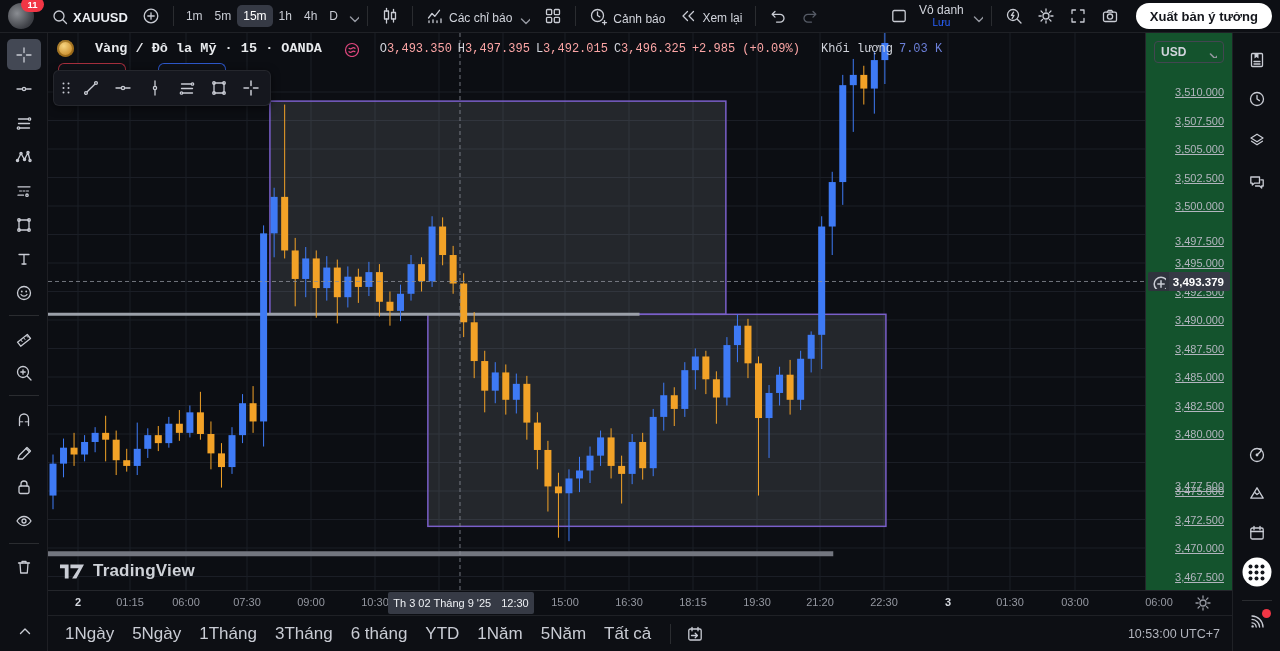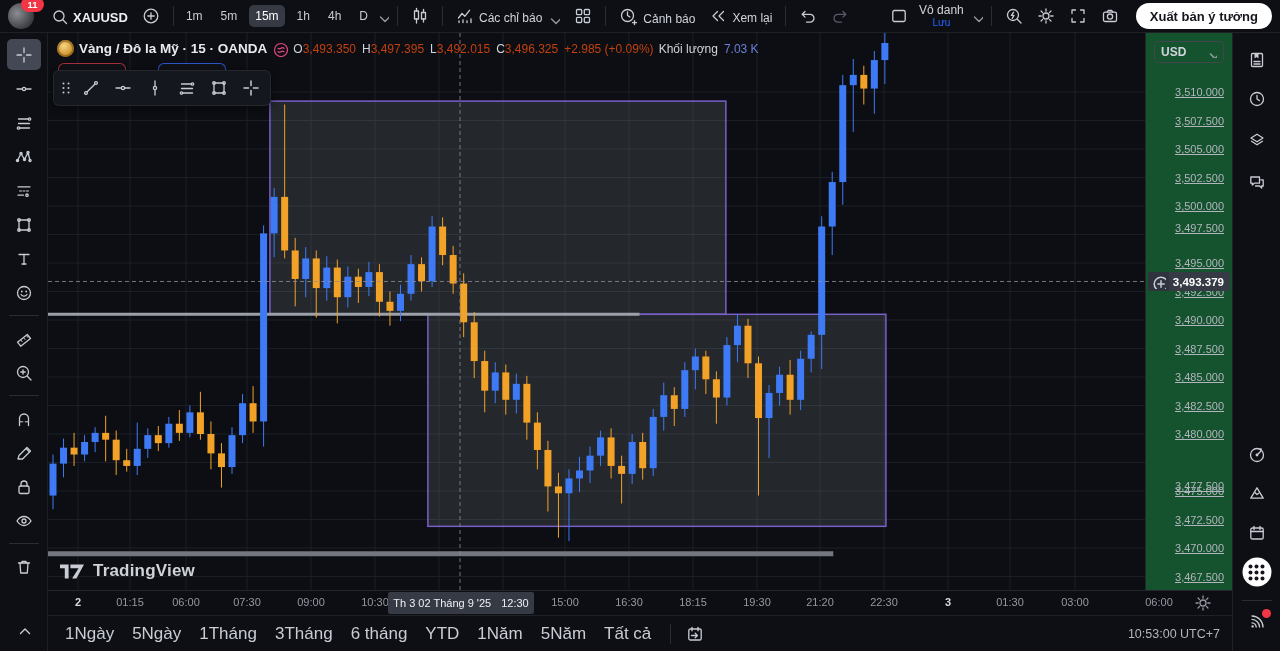--- a/index.html
+++ b/index.html
@@ -28,27 +28,27 @@
   
   #left-rail{position:absolute;left:0;top:33px;width:48px;height:618px;background:#0d0f14;border-right:1px solid rgba(255,255,255,.07);
     display:flex;flex-direction:column;align-items:center;padding-top:6px;box-sizing:border-box;z-index:30;}
   .ltool{width:34px;height:31px;display:flex;align-items:center;justify-content:center;border-radius:5px;color:#c0c4cc;cursor:pointer;margin-bottom:3px;flex:none;}
   .ltool.sel{background:#434854;color:#e8eaef;}
   .lrail-div{width:30px;height:1px;background:rgba(255,255,255,.12);margin:4px 0 7px 0;flex:none;}
   #rail-expander{margin-top:auto;margin-bottom:6px;}
   
   #chart-wrap{position:absolute;left:48px;top:33px;width:1097px;height:557px;background:#0c0e13;overflow:hidden;}
   #chart-svg{position:absolute;left:0;top:0;}
-  #legend{position:absolute;left:9px;top:7px;display:flex;align-items:center;gap:5px;z-index:10;white-space:nowrap;}
+  #legend{position:absolute;left:9px;top:7px;display:flex;align-items:center;gap:21px;z-index:10;white-space:nowrap;font-family:Liberation Mono, monospace;}
   #symbol-logo{width:17px;height:17px;border-radius:50%;background:radial-gradient(circle at 40% 35%,#f7d682,#cd9030 65%,#9a6a1e);
     box-shadow:inset 0 0 0 2px rgba(120,80,10,.55);flex:none;}
   #legend-title{font-size:13.5px;font-weight:600;color:#e8eaed;}
   .ohlc{font-size:12px;color:#d1d4dc;display:flex;gap:6px;align-items:center;}
   .ohlc b{font-weight:400;color:#d1d4dc;}
-  .ohlc .v{color:#c2410c;}
+  .ohlc .v{color:#fca5a5;}
   #vol-val{color:#6b7fd8;}
   #float-toolbar{position:absolute;left:5px;top:37px;height:34px;background:#15171e;border:1px solid rgba(255,255,255,.07);
     border-radius:6px;display:flex;align-items:center;padding:0 4px;gap:2px;z-index:12;box-shadow:0 2px 8px rgba(0,0,0,.55);}
   .ftool{width:30px;height:28px;display:flex;align-items:center;justify-content:center;border-radius:4px;color:#ced2da;cursor:pointer;}
   .ftool.handle{width:16px;color:#6d717c;cursor:grab;}
   .ftool.active{color:#4f82f7;}
   .trade-stub{position:absolute;top:30px;height:12px;width:66px;border-radius:6px 6px 0 0;border:1.5px solid;border-bottom:none;background:#0f1117;z-index:11;}
   #stub-sell{left:10px;border-color:#a62f3d;}
   #stub-buy{left:110px;border-color:#2d57c9;}
   #watermark{position:absolute;left:12px;top:528px;display:flex;align-items:center;gap:8px;color:#cfd2d8;z-index:9;}
@@ -108,21 +108,21 @@
     <div class="tbtn">
       <span class="icon">
           <svg viewBox="0 0 18 18" width="18" height="18" fill="none" stroke="currentColor" stroke-width="1.3" stroke-linecap="round" stroke-linejoin="round">
             <circle cx="9" cy="9" r="6.8"></circle>
             <line x1="9" y1="5.8" x2="9" y2="12.2"></line>
             <line x1="5.8" y1="9" x2="12.2" y2="9"></line>
           </svg>
         </span>
     </div>
     <div class="sep"></div>
-    <div id="tf-group" style="display:flex;align-items:center;gap:6px;">
+    <div id="tf-group" style="display:flex;align-items:center;gap:0;">
         <div class="tbtn tf">1m</div>
         <div class="tbtn tf">5m</div>
         <div class="tbtn tf sel">15m</div>
         <div class="tbtn tf">1h</div>
         <div class="tbtn tf">4h</div>
         <div class="tbtn tf">D</div>
       </div>
     <div class="tbtn" style="padding:4px 2px;">
       <span class="icon chev">
           <svg viewBox="0 0 13 13" width="13" height="13" fill="none" stroke="currentColor" stroke-width="1.4" stroke-linecap="round" stroke-linejoin="round">
@@ -746,21 +746,21 @@
             <path d="M4.5 7l4.5 4.5L13.5 7"></path>
           </svg>
         </span>
     </div>
     <div id="price-ticks">
         <div class="ptick" style="top: 52px;">3,510.000</div>
         <div class="ptick" style="top: 80.5px;">3,507.500</div>
         <div class="ptick" style="top: 109px;">3,505.000</div>
         <div class="ptick" style="top: 137.5px;">3,502.500</div>
         <div class="ptick" style="top: 166px;">3,500.000</div>
-        <div class="ptick" style="top: 188px;">3,497.500</div>
+        <div class="ptick" style="top: 201px;">3,497.500</div>
         <div class="ptick" style="top: 223px;">3,495.000</div>
         <div class="ptick" style="top: 251.5px;">3,492.500</div>
         <div class="ptick" style="top: 280px;">3,490.000</div>
         <div class="ptick" style="top: 308.5px;">3,487.500</div>
         <div class="ptick" style="top: 337px;">3,485.000</div>
         <div class="ptick" style="top: 365.5px;">3,482.500</div>
         <div class="ptick" style="top: 394px;">3,480.000</div>
         <div class="ptick" style="top: 446px; text-align: center;">3,477.500</div>
         <div class="ptick" style="top: 451px;">3,475.000</div>
         <div class="ptick" style="top: 479.5px;">3,472.500</div>

